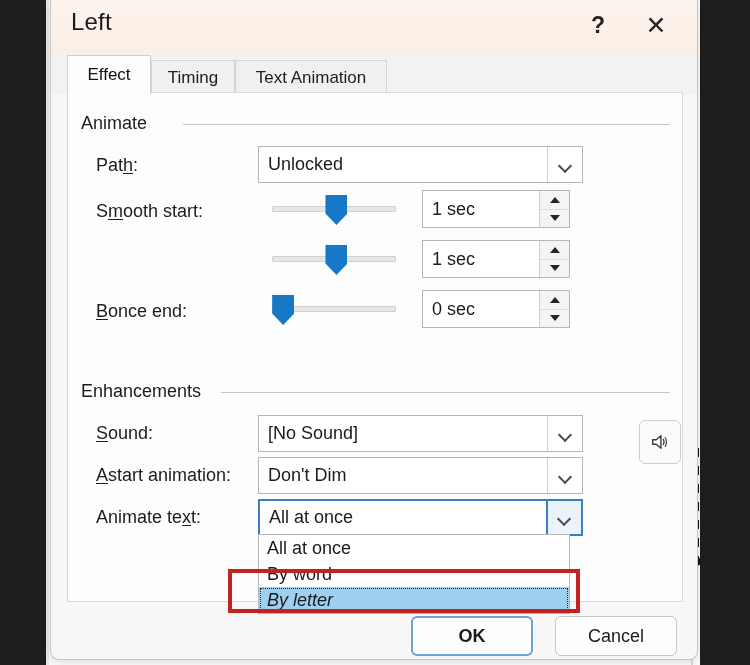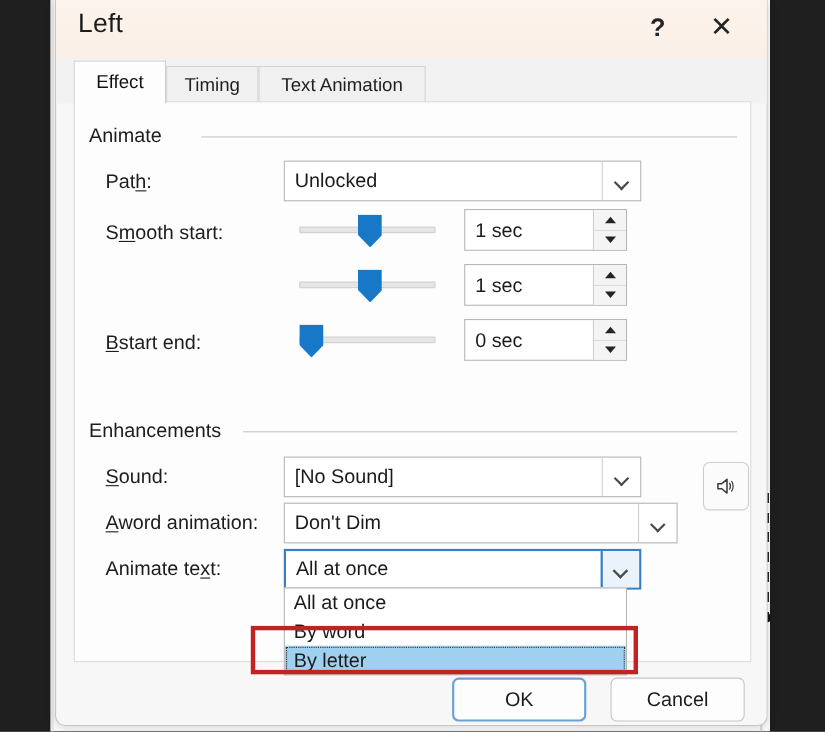--- a/index.html
+++ b/index.html
@@ -348,20 +348,21 @@
     font-size: 18px;
     color: #1b1b1b;
     white-space: nowrap;
     cursor: pointer;
     box-sizing: border-box;
   }
   .dd-option.selected {
     background: #9fd0f0;
     outline: 1px dotted #2a2a2a;
     outline-offset: -2px;
+    font-style: italic;
   }
 
   
   #annotation-rect {
     position: absolute;
     left: 228px;
     top: 569px;
     width: 352px;
     height: 44px;
     border: 4px solid #c22222;
@@ -378,21 +379,21 @@
     border-radius: 6px;
     background: #fdfdfd;
     box-sizing: border-box;
     display: flex;
     align-items: center;
     justify-content: center;
     font-size: 18px;
     color: #1b1b1b;
     cursor: pointer;
   }
-  #ok-button     { left: 360px; top: 616px; border: 2px solid #6aa3d6; }
+  #ok-button     { left: 360px; top: 616px; border: 2px solid #6aa3d6; font-weight: bold; }
   #cancel-button { left: 504px; top: 616px; border: 1px solid #c6c6c6; }
 </style>
 </head>
 <body>
 
 <div id="backdrop">
   <div id="app-canvas"></div>
   <div id="canvas-left-edge"></div>
   <div id="bg-vline"></div>
   <div id="bg-partial-text">tters</div>
@@ -464,21 +465,21 @@
         <div class="spin-up">
             <div class="tri-up"></div>
           </div>
         <div class="spin-dn">
             <div class="tri-dn"></div>
           </div>
       </div>
     </div>
 
     <div class="row-label" style="left:28px; top:208px;">
-      <span></span><u>B</u><span>start end:</span>
+      <span></span><u>B</u><span>once end:</span>
     </div>
     <div class="slider" id="bounce-end-slider" style="left:204px; top:201px; width:124px;">
       <div class="track"></div>
       <div class="thumb" style="left: 9%;"></div>
     </div>
     <div class="spinner" style="left:354px; top:197px; width:148px;">
       <div class="spin-value">0 sec</div>
       <div class="spin-btns">
         <div class="spin-up">
             <div class="tri-up"></div>
@@ -496,23 +497,23 @@
       <span></span><u>S</u><span>ound:</span>
     </div>
     <div class="combo" style="left:190px; top:322px; width:325px;">
       <div class="combo-text">[No Sound]</div>
       <div class="combo-arrow">
         <div class="chev"></div>
       </div>
     </div>
 
     <div class="row-label" style="left:28px; top:372px;">
-      <span></span><u>A</u><span>word animation:</span>
-    </div>
-    <div class="combo" style="left:190px; top:364px; width:358px;">
+      <span></span><u>A</u><span>start animation:</span>
+    </div>
+    <div class="combo" style="left:190px; top:364px; width:325px;">
       <div class="combo-text">Don't Dim</div>
       <div class="combo-arrow">
         <div class="chev"></div>
       </div>
     </div>
 
     <div class="row-label" style="left:28px; top:414px;">
       <span>Animate te</span><u>x</u><span>t:</span>
     </div>
     <div class="combo focused" style="left:190px; top:406px; width:325px;">

